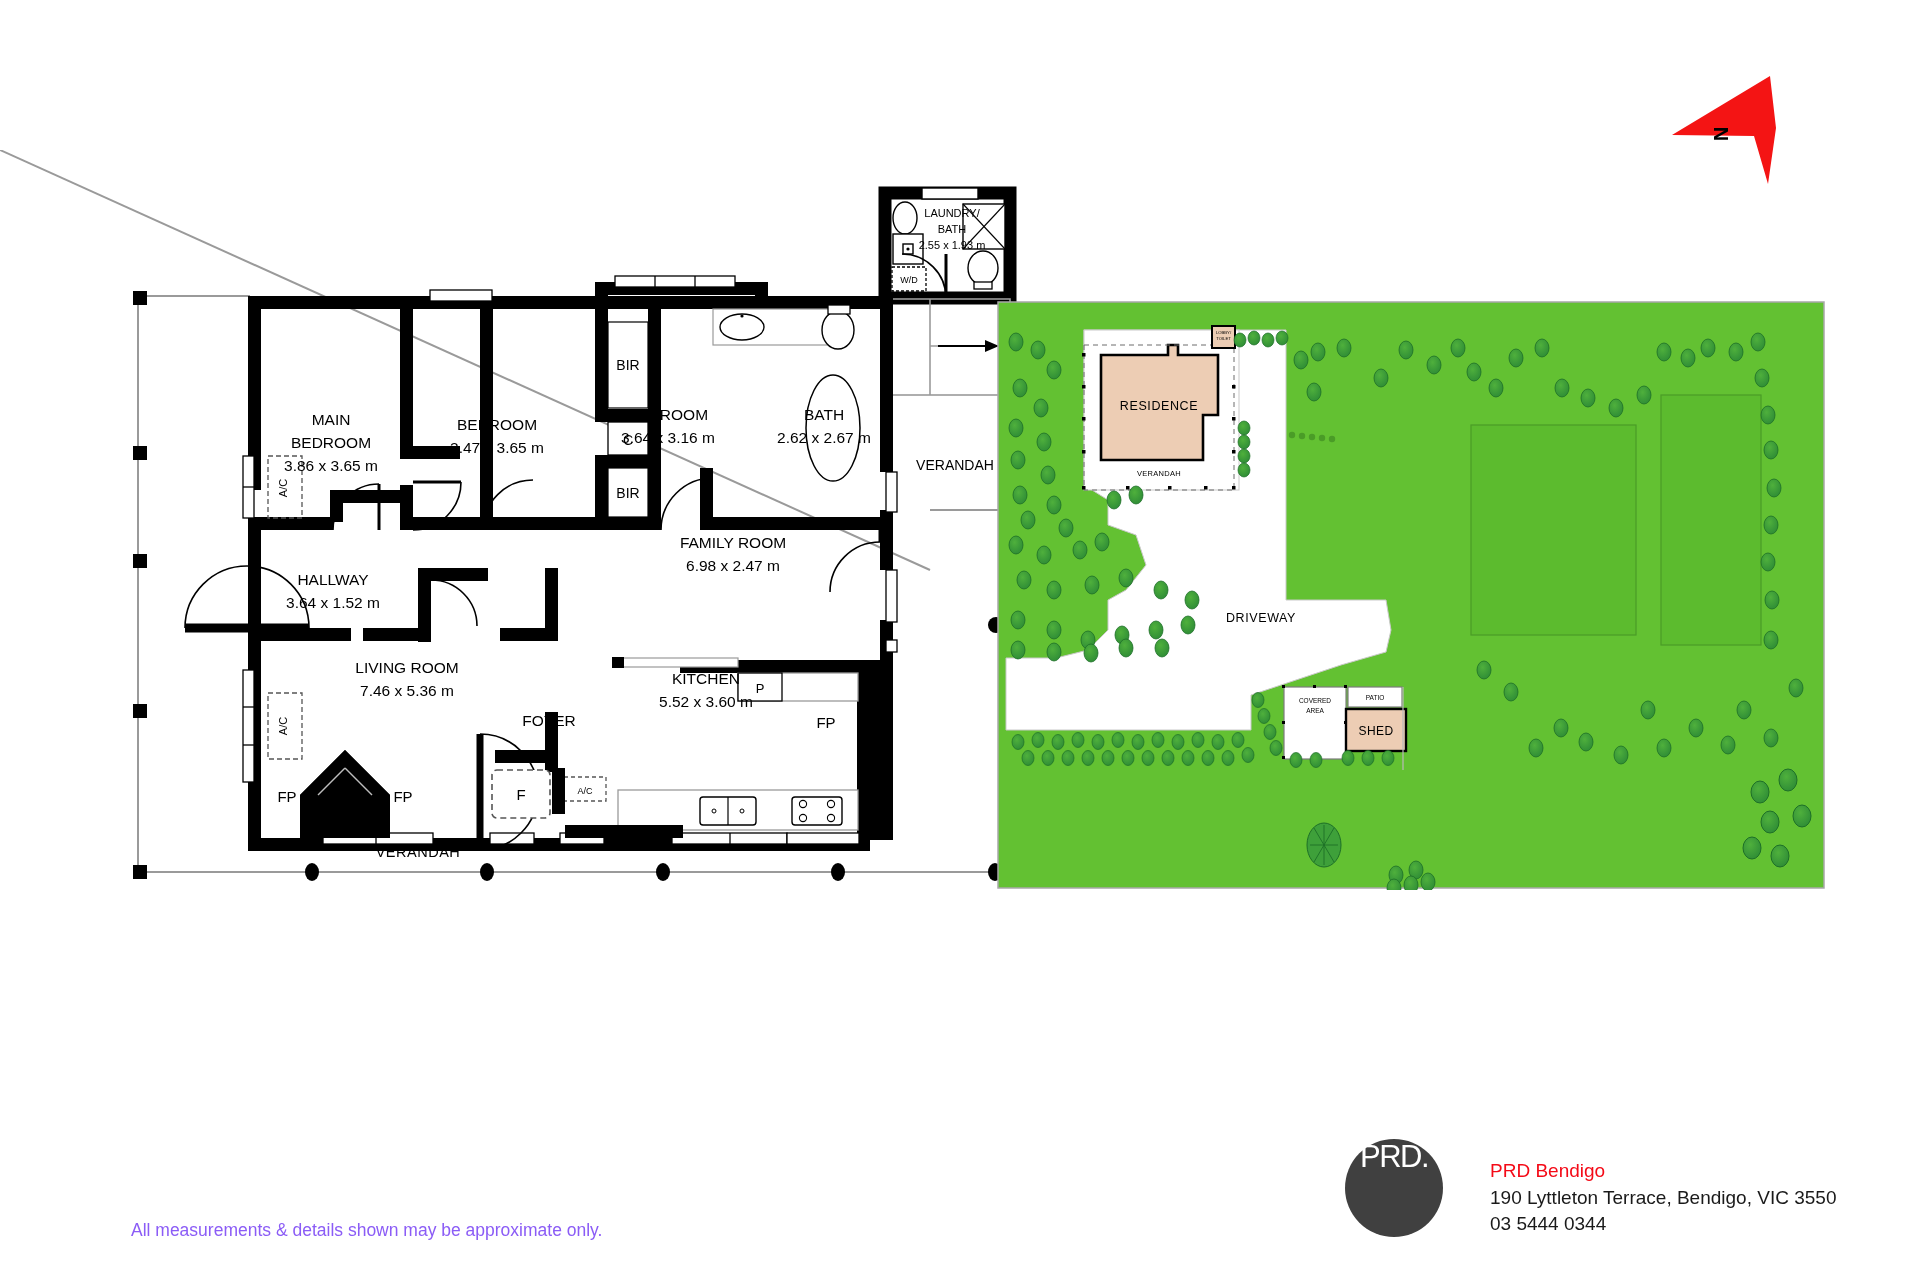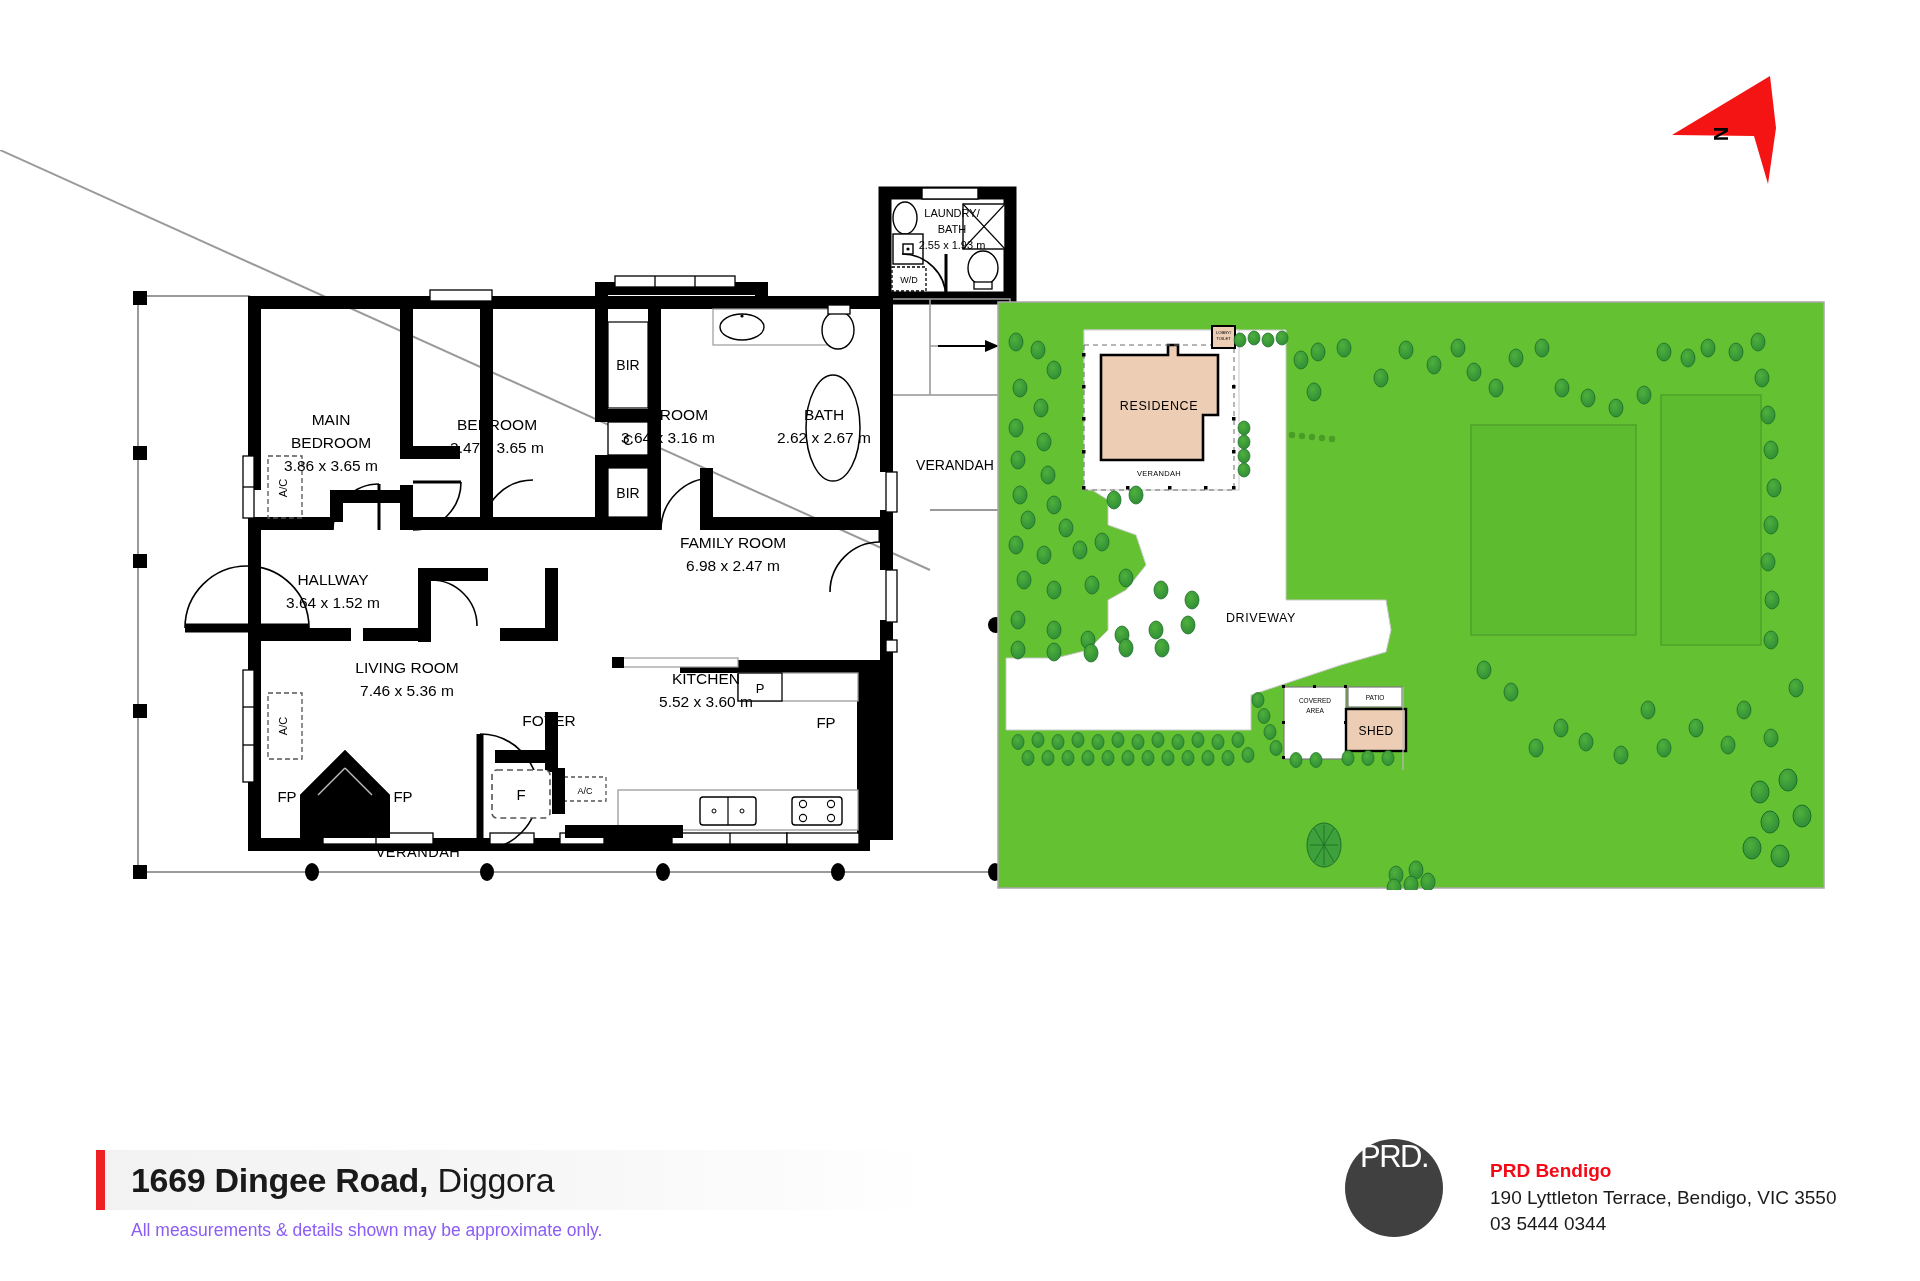--- a/index.html
+++ b/index.html
@@ -114,21 +114,21 @@
     font-family: "Liberation Sans", sans-serif;
     font-weight: 300;
   }
   #agency-lines {
     position: absolute;
     left: 145px;
     top: 22px;
   }
   #agency-name {
     font-size: 19px;
-    font-weight: bold;
+    font-weight: normal;
     color: #f40a17;
     margin-bottom: 5px;
     white-space: nowrap;
   }
   #agency-address, #agency-phone {
     font-size: 19px;
     color: #1a1a1a;
     margin-bottom: 4px;
     white-space: nowrap;
   }
@@ -716,27 +716,20 @@
     <ellipse cx="58" cy="20" rx="9" ry="11" fill="url(#tg2)" stroke="#1d6f27" stroke-width="1"></ellipse>
     <ellipse cx="40" cy="62" rx="9" ry="11" fill="url(#tg2)" stroke="#1d6f27" stroke-width="1"></ellipse>
     <ellipse cx="72" cy="56" rx="9" ry="11" fill="url(#tg2)" stroke="#1d6f27" stroke-width="1"></ellipse>
     <ellipse cx="22" cy="88" rx="9" ry="11" fill="url(#tg2)" stroke="#1d6f27" stroke-width="1"></ellipse>
     <ellipse cx="50" cy="96" rx="9" ry="11" fill="url(#tg2)" stroke="#1d6f27" stroke-width="1"></ellipse>
   </svg>
 </div>
 
 <div id="footer">
 
-  <div id="address-block">
-    <div id="address-bar"></div>
-    <div id="address-text">
-      <span class="num">1669 Dingee Road,</span>
-      <span class="suburb">Diggora</span>
-    </div>
-  </div>
 
   <div id="disclaimer">All measurements &amp; details shown may be approximate only.</div>
 
   <div id="agency">
     <div id="prd-logo">
       <span id="prd-logo-text">PRD.</span>
     </div>
     <div id="agency-lines">
       <div id="agency-name">PRD Bendigo</div>
       <div id="agency-address">190 Lyttleton Terrace, Bendigo, VIC 3550</div>

